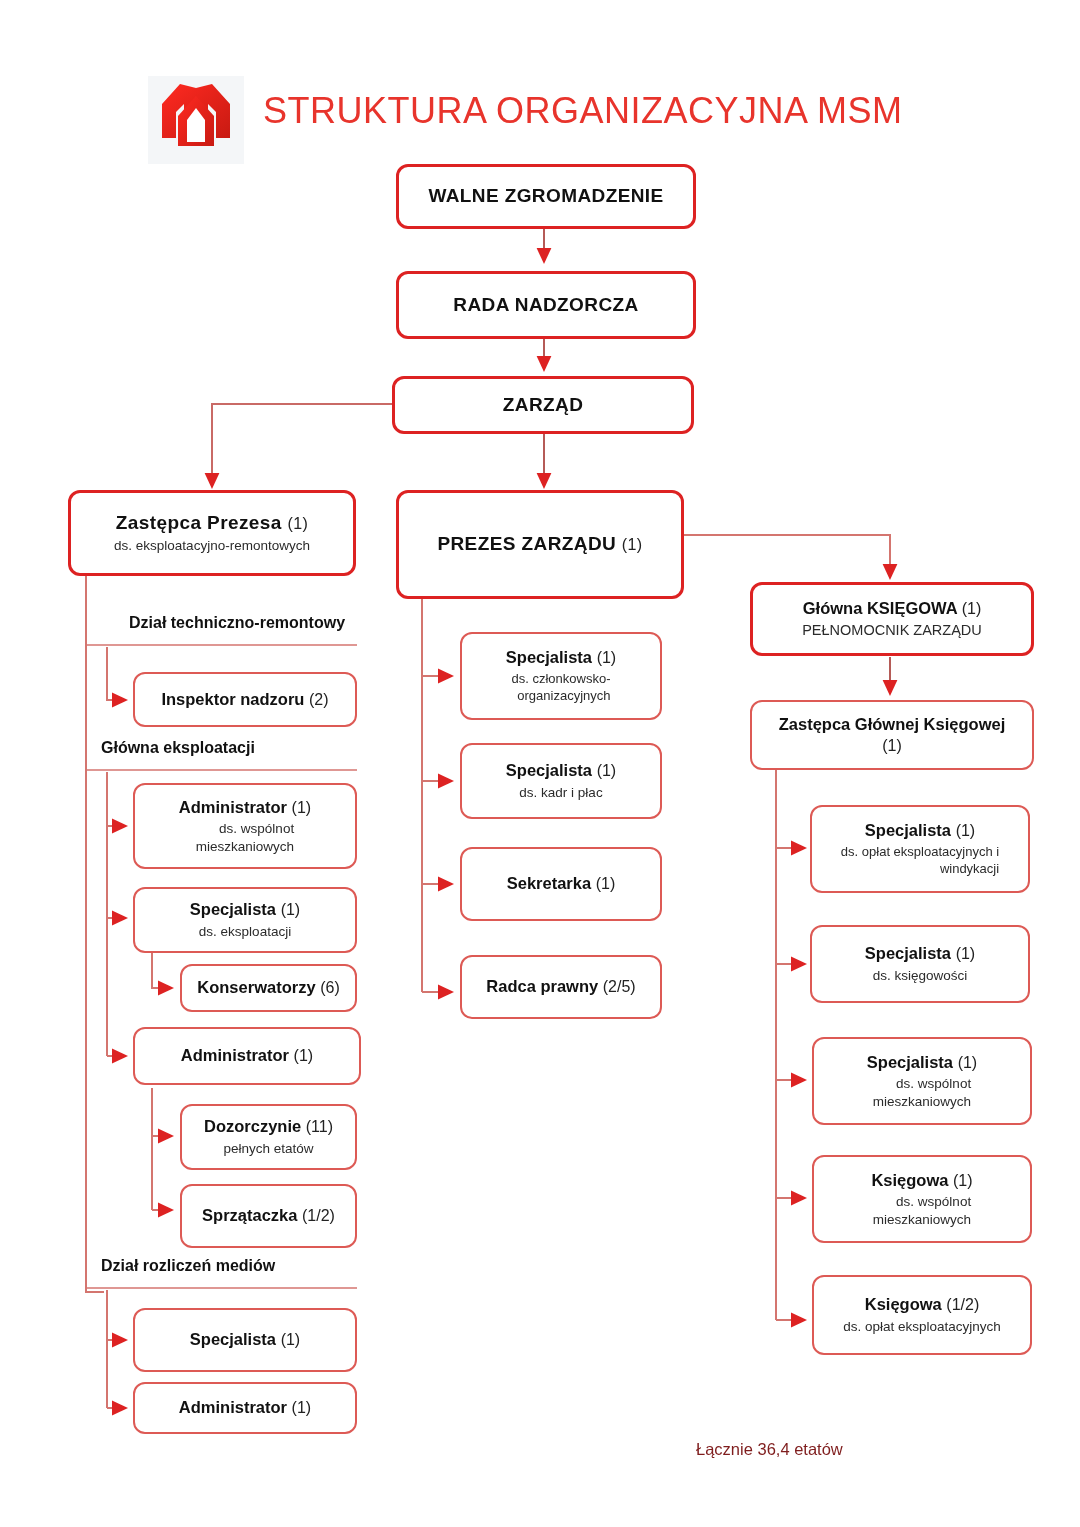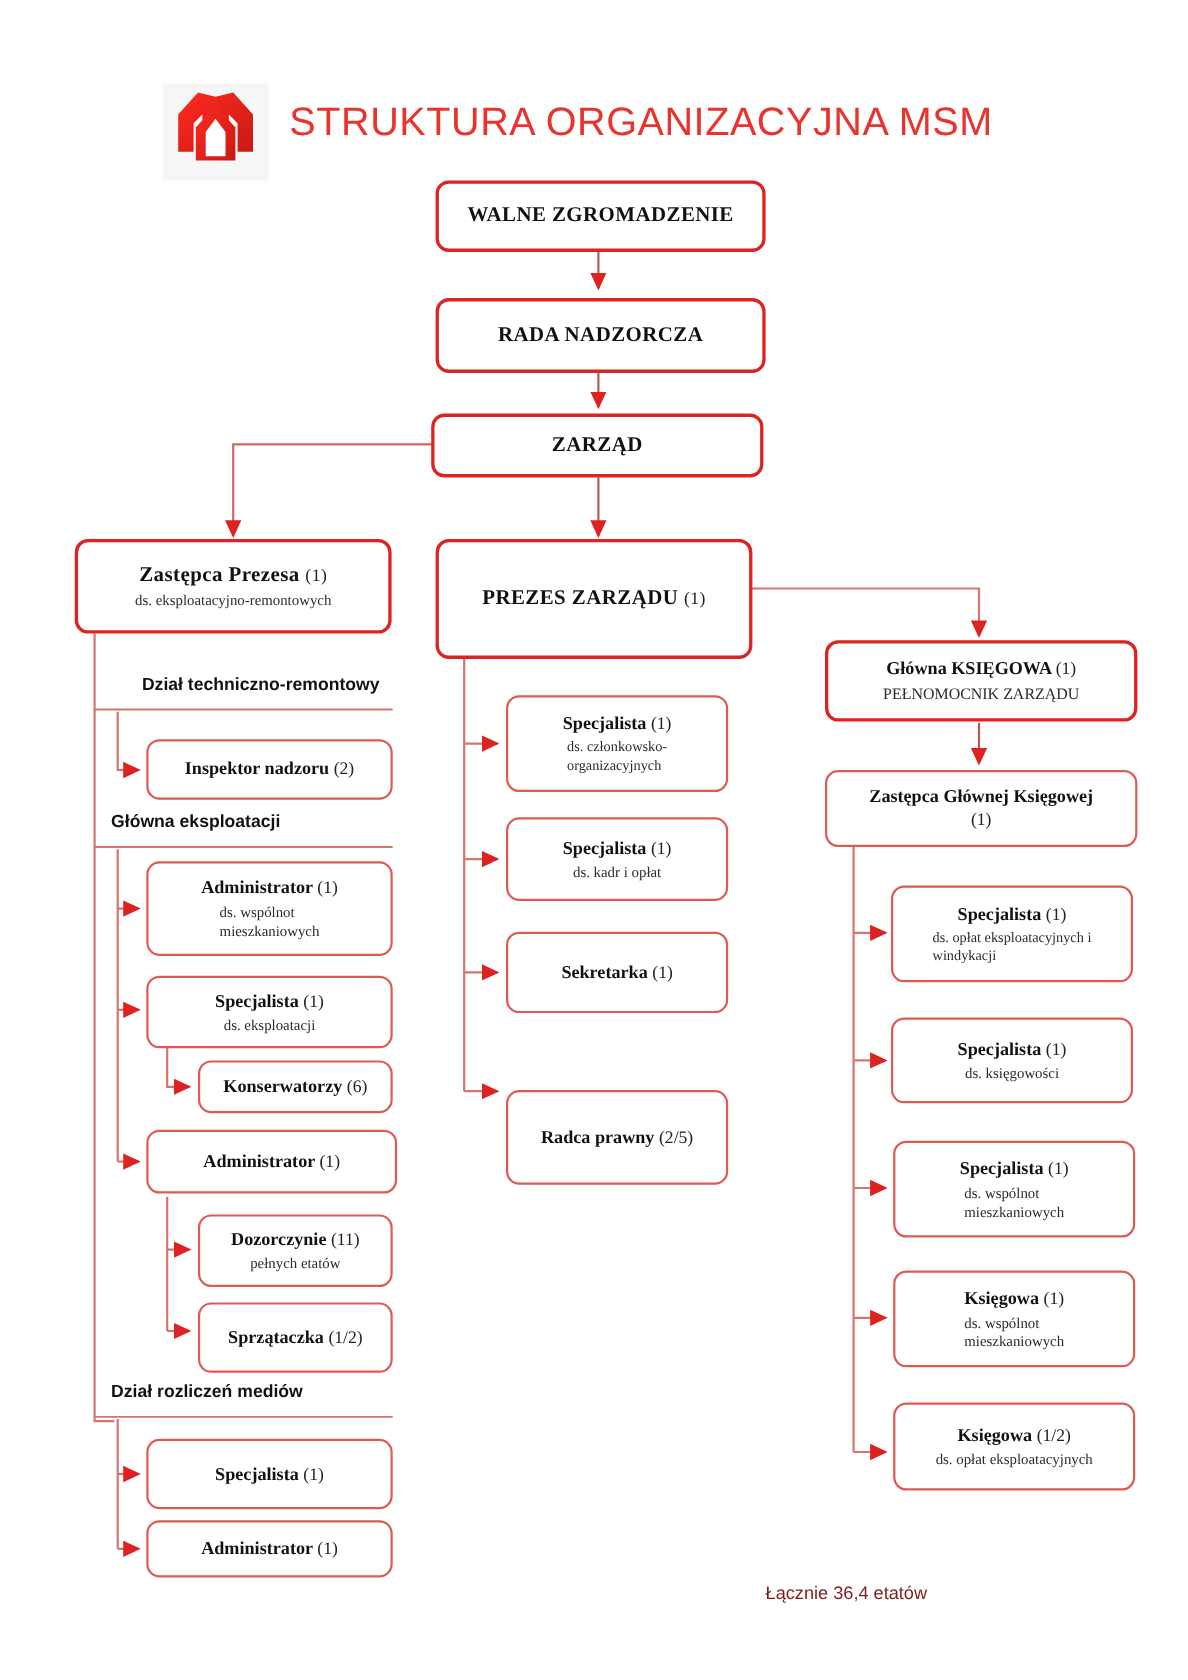--- a/index.html
+++ b/index.html
@@ -24,24 +24,23 @@
     position:absolute;left:263px;top:90px;
     font-size:36px;font-weight:400;letter-spacing:.5px;
     color:#e8342c;white-space:nowrap;
   }
 
   
   .box{
     position:absolute;box-sizing:border-box;
     background:#ffffff;
     display:flex;flex-direction:column;align-items:center;justify-content:center;
-    text-align:left;
+    text-align:right;
     border-radius:12px;
     padding:4px 12px;
-    font-family:Liberation Serif, serif;
   }
   .box .t1{font-size:16.5px;font-weight:bold;line-height:1.28;color:#111111;}
   .box .t1 .n{font-weight:normal;font-size:16px;color:#222;}
   .box .t2{font-size:13.5px;font-weight:normal;line-height:1.3;color:#2b2b2b;margin-top:2px;}
 
   
   .thick{border:3.5px solid #dd2222;}
   .thick .t1{font-size:19px;letter-spacing:.4px;}
 
   
@@ -271,31 +270,31 @@
     </div>
     <div class="t2" style="white-space:pre-line;font-size:13px;">ds. członkowsko-
 organizacyjnych</div>
   </div>
 
   <div class="box thin" style="left:460px;top:743px;width:202px;height:76px;">
     <div class="t1">
       <span>Specjalista</span>
       <span class="n">(1)</span>
     </div>
-    <div class="t2">ds. kadr i opłat</div>
+    <div class="t2">ds. kadr i płac</div>
   </div>
 
   <div class="box thin" style="left:460px;top:847px;width:202px;height:74px;">
     <div class="t1">
       <span>Sekretarka</span>
       <span class="n">(1)</span>
     </div>
   </div>
 
-  <div class="box thin" style="left:460px;top:991px;width:202px;height:86px;">
+  <div class="box thin" style="left:460px;top:955px;width:202px;height:64px;">
     <div class="t1">
       <span>Radca prawny</span>
       <span class="n">(2/5)</span>
     </div>
   </div>
 
   <div class="box thin" style="left:750px;top:700px;width:284px;height:70px;">
     <div class="t1">
       <span>Zastępca Głównej Księgowej</span>
     </div>

